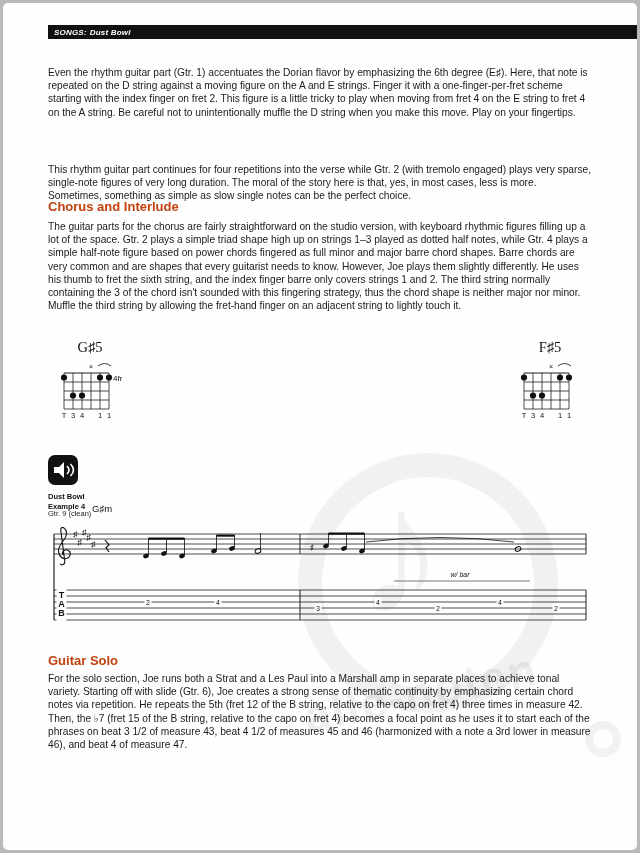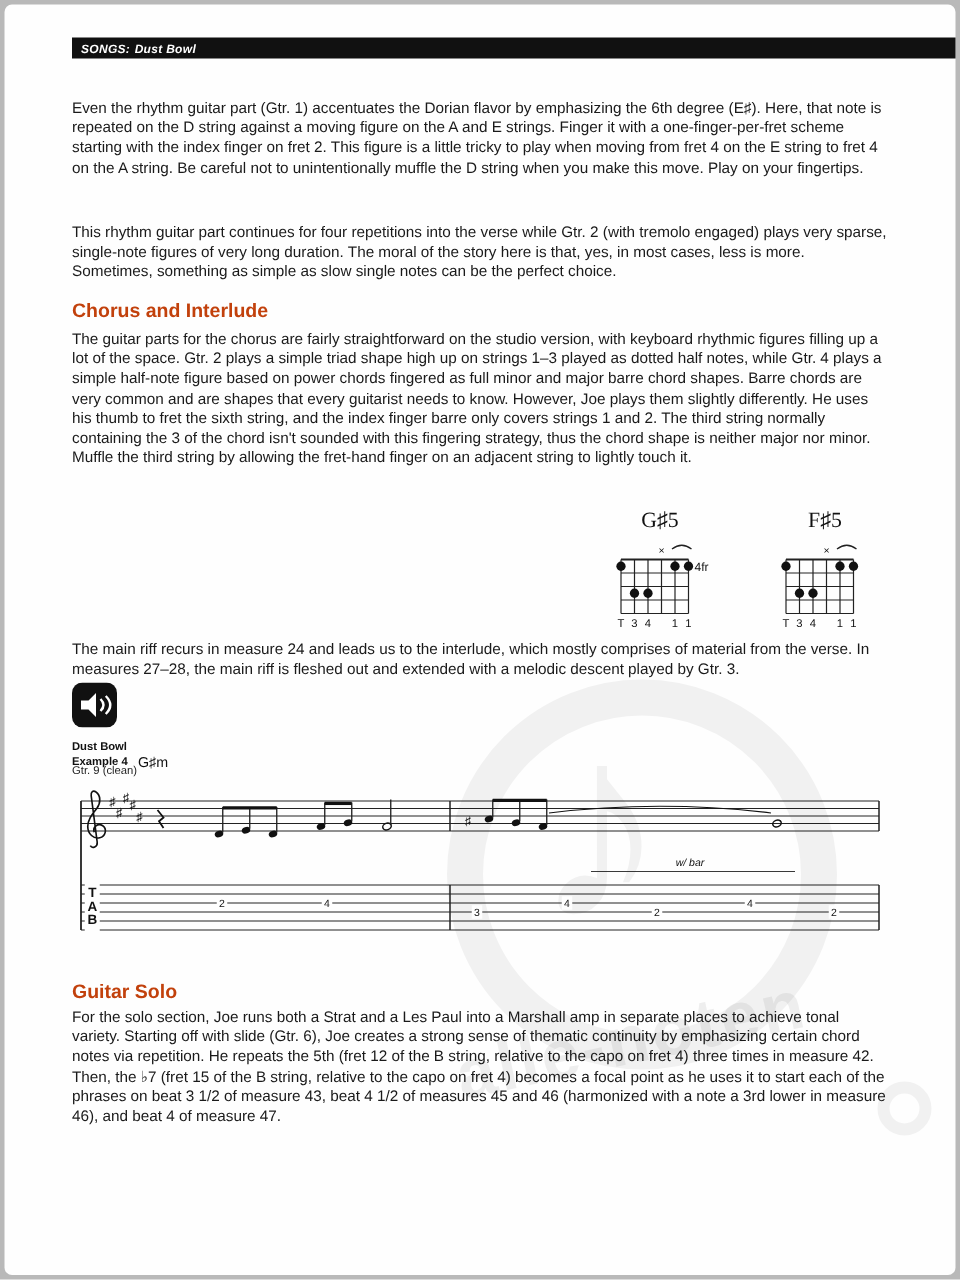--- a/index.html
+++ b/index.html
@@ -6,21 +6,21 @@
   html,body{width:640px;height:853px}
   body{background:#b9b9b9;font-family:"Liberation Sans","DejaVu Sans",sans-serif;overflow:hidden}
   .page{position:relative;width:634px;height:847px;margin:3px;background:#fefefe;border-radius:5px;overflow:hidden}
   .layer{position:absolute;z-index:1}
   .header-bar{left:45px;width:608px;top:22px;height:14px;background:#111;color:#fff;display:flex;align-items:center;padding:0 6px}
   .header-left{font-size:8px;font-style:italic;font-weight:bold;letter-spacing:.2px}
   .header-left .sep{margin-right:3px}
   .header-num{margin-left:auto;font-size:9px;font-weight:bold;font-style:normal}
   .para{left:45px;width:544px;font-size:10.2px;line-height:13.2px;color:#1a1a1a}
   .heading{left:45px;font-size:13px;font-weight:bold;color:#c2410c}
-  .chords-row{left:45px;width:544px;top:336px;display:flex;justify-content:flex-end;gap:26px}
+  .chords-row{left:45px;width:544px;top:336px;display:flex;justify-content:space-between;gap:26px}
   .chord{width:84px;text-align:center}
   .chord-name{font-family:"Liberation Serif","DejaVu Serif","DejaVu Sans",serif;font-size:14.5px;color:#111;margin-bottom:1px}
   .audio-block{left:45px;top:452px;width:70px}
   .audio-label{font-size:7.5px;font-weight:bold;color:#111;line-height:9.5px}
   .gtr-label{left:45px;top:506px;font-size:7.5px;color:#222}
   .chord-symbol{left:89px;top:500px;font-size:9.5px;color:#111}
   .notation-wrap{left:45px;top:515px;width:544px;height:116px}
   svg text{font-family:"Liberation Sans","DejaVu Sans",sans-serif;fill:#111}
   .watermark{position:absolute;z-index:0;left:0;top:0;width:100%;height:100%;pointer-events:none}
   .wm-ring{position:absolute;left:295px;top:450px;width:260px;height:260px;border:24px solid rgba(130,130,130,.10);border-radius:50%}
@@ -41,21 +41,21 @@
   </div>
 
   <div class="layer header-bar">
     <div class="header-left">
       <span class="sep">SONGS:</span><span>Dust Bowl</span>
     </div>
     <div class="header-num">25</div>
   </div>
 
   <div class="layer para" style="top:63px">Even the rhythm guitar part (Gtr. 1) accentuates the Dorian flavor by emphasizing the 6th degree (E♯). Here, that note is repeated on the D string against a moving figure on the A and E strings. Finger it with a one-finger-per-fret scheme starting with the index finger on fret 2. This figure is a little tricky to play when moving from fret 4 on the E string to fret 4 on the A string. Be careful not to unintentionally muffle the D string when you make this move. Play on your fingertips.</div>
-  <div class="layer para" style="top:146px">This rhythm guitar part continues for four repetitions into the verse while Gtr. 2 (with tremolo engaged) plays very sparse, single-note figures of very long duration. The moral of the story here is that, yes, in most cases, less is more. Sometimes, something as simple as slow single notes can be the perfect choice.</div>
+  <div class="layer para" style="top:160px">This rhythm guitar part continues for four repetitions into the verse while Gtr. 2 (with tremolo engaged) plays very sparse, single-note figures of very long duration. The moral of the story here is that, yes, in most cases, less is more. Sometimes, something as simple as slow single notes can be the perfect choice.</div>
   <div class="layer heading" style="top:196px">Chorus and Interlude</div>
   <div class="layer para" style="top:217px">The guitar parts for the chorus are fairly straightforward on the studio version, with keyboard rhythmic figures filling up a lot of the space. Gtr. 2 plays a simple triad shape high up on strings 1–3 played as dotted half notes, while Gtr. 4 plays a simple half-note figure based on power chords fingered as full minor and major barre chord shapes. Barre chords are very common and are shapes that every guitarist needs to know. However, Joe plays them slightly differently. He uses his thumb to fret the sixth string, and the index finger barre only covers strings 1 and 2. The third string normally containing the 3 of the chord isn't sounded with this fingering strategy, thus the chord shape is neither major nor minor. Muffle the third string by allowing the fret-hand finger on an adjacent string to lightly touch it.</div>
 
   <div class="layer chords-row">
     <div class="chord">
       <div class="chord-name">G♯5</div>
       <svg width="84" height="68" viewBox="0 0 84 68">
           <line x1="16" y1="16" x2="61" y2="16" stroke="#222" stroke-width="1.2"></line>
           <line x1="16" y1="25" x2="61" y2="25" stroke="#222" stroke-width="0.8"></line>
           <line x1="16" y1="34" x2="61" y2="34" stroke="#222" stroke-width="0.8"></line>
@@ -105,21 +105,20 @@
           <circle cx="61" cy="20.5" r="3.1" fill="#111"></circle>
           <text x="16" y="61" text-anchor="middle" font-size="7.5">T</text>
           <text x="25" y="61" text-anchor="middle" font-size="7.5">3</text>
           <text x="34" y="61" text-anchor="middle" font-size="7.5">4</text>
           <text x="52" y="61" text-anchor="middle" font-size="7.5">1</text>
           <text x="61" y="61" text-anchor="middle" font-size="7.5">1</text>
         </svg>
     </div>
   </div>
 
-  <div class="layer para" style="top:424px">The main riff recurs in measure 24 and leads us to the interlude, which mostly comprises of material from the verse. In measures 27–28, the main riff is fleshed out and extended with a melodic descent played by Gtr. 3.</div>
 
   <div class="layer audio-block">
     <svg width="30" height="30" viewBox="0 0 30 30">
       <rect x="0" y="0" width="30" height="30" rx="7" fill="#111"></rect>
       <polygon points="6,12 11,12 16,7 16,23 11,18 6,18" fill="#fff"></polygon>
       <path d="M19 11 q4 4 0 8" stroke="#fff" stroke-width="1.6" fill="none"></path>
       <path d="M22.5 9 q6 6 0 12" stroke="#fff" stroke-width="1.6" fill="none"></path>
     </svg>
     <div class="audio-label" style="margin-top:3px">Dust Bowl</div>
     <div class="audio-label">Example 4</div>

